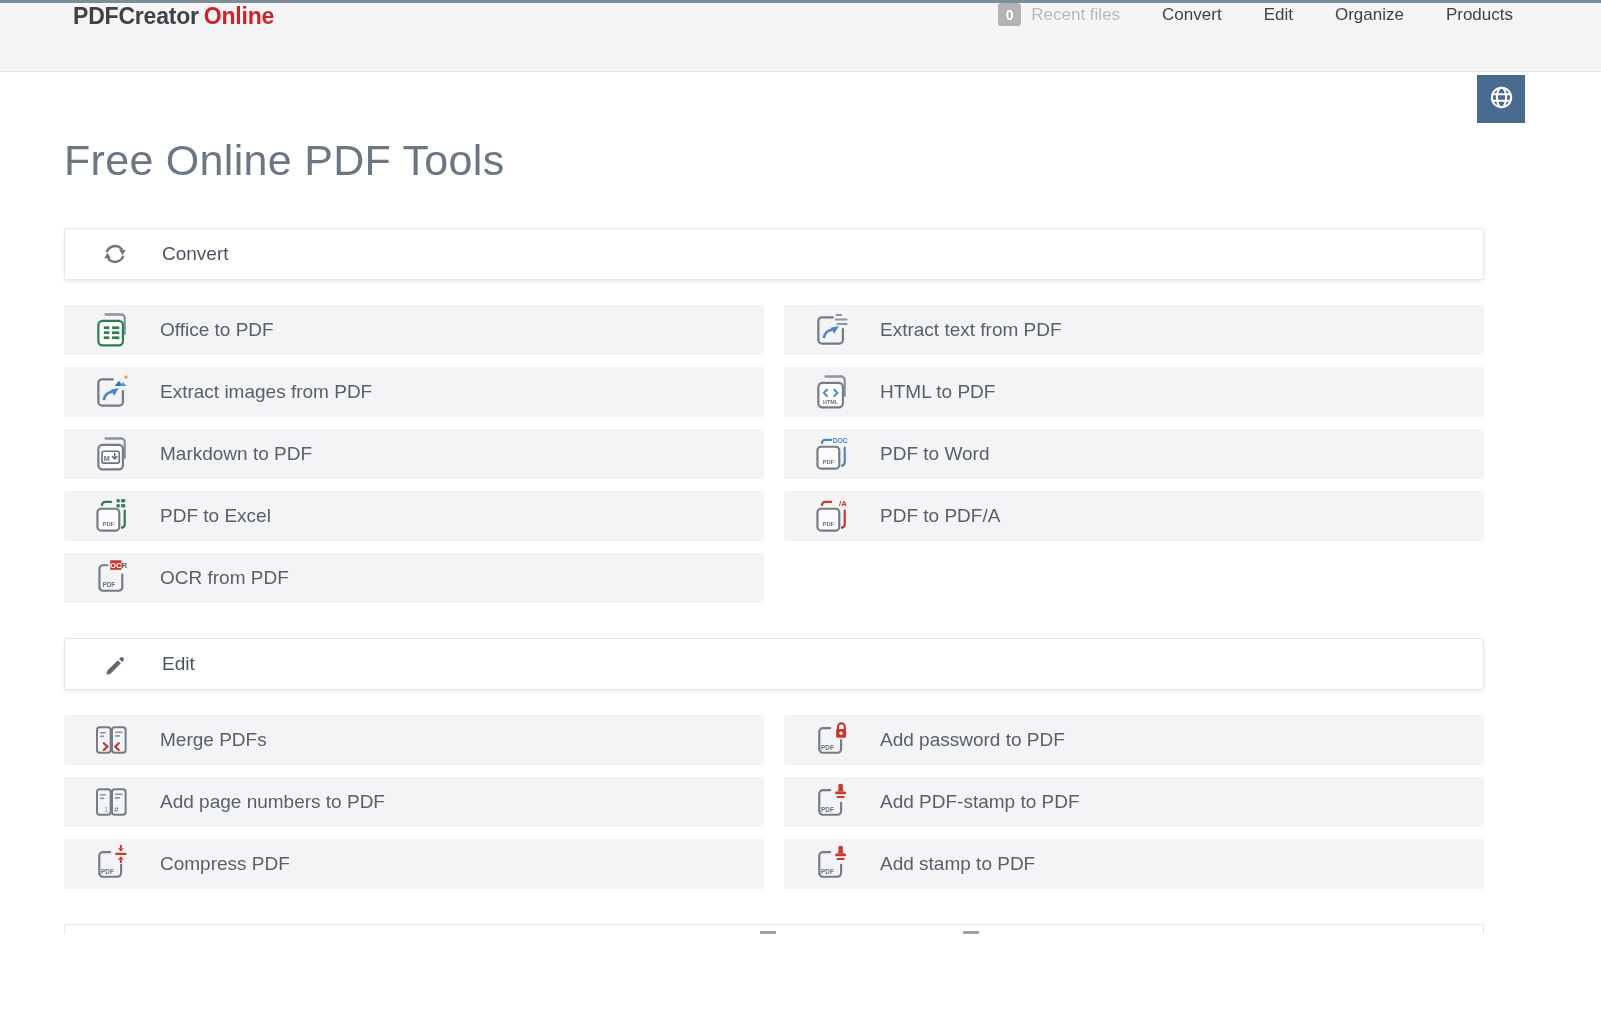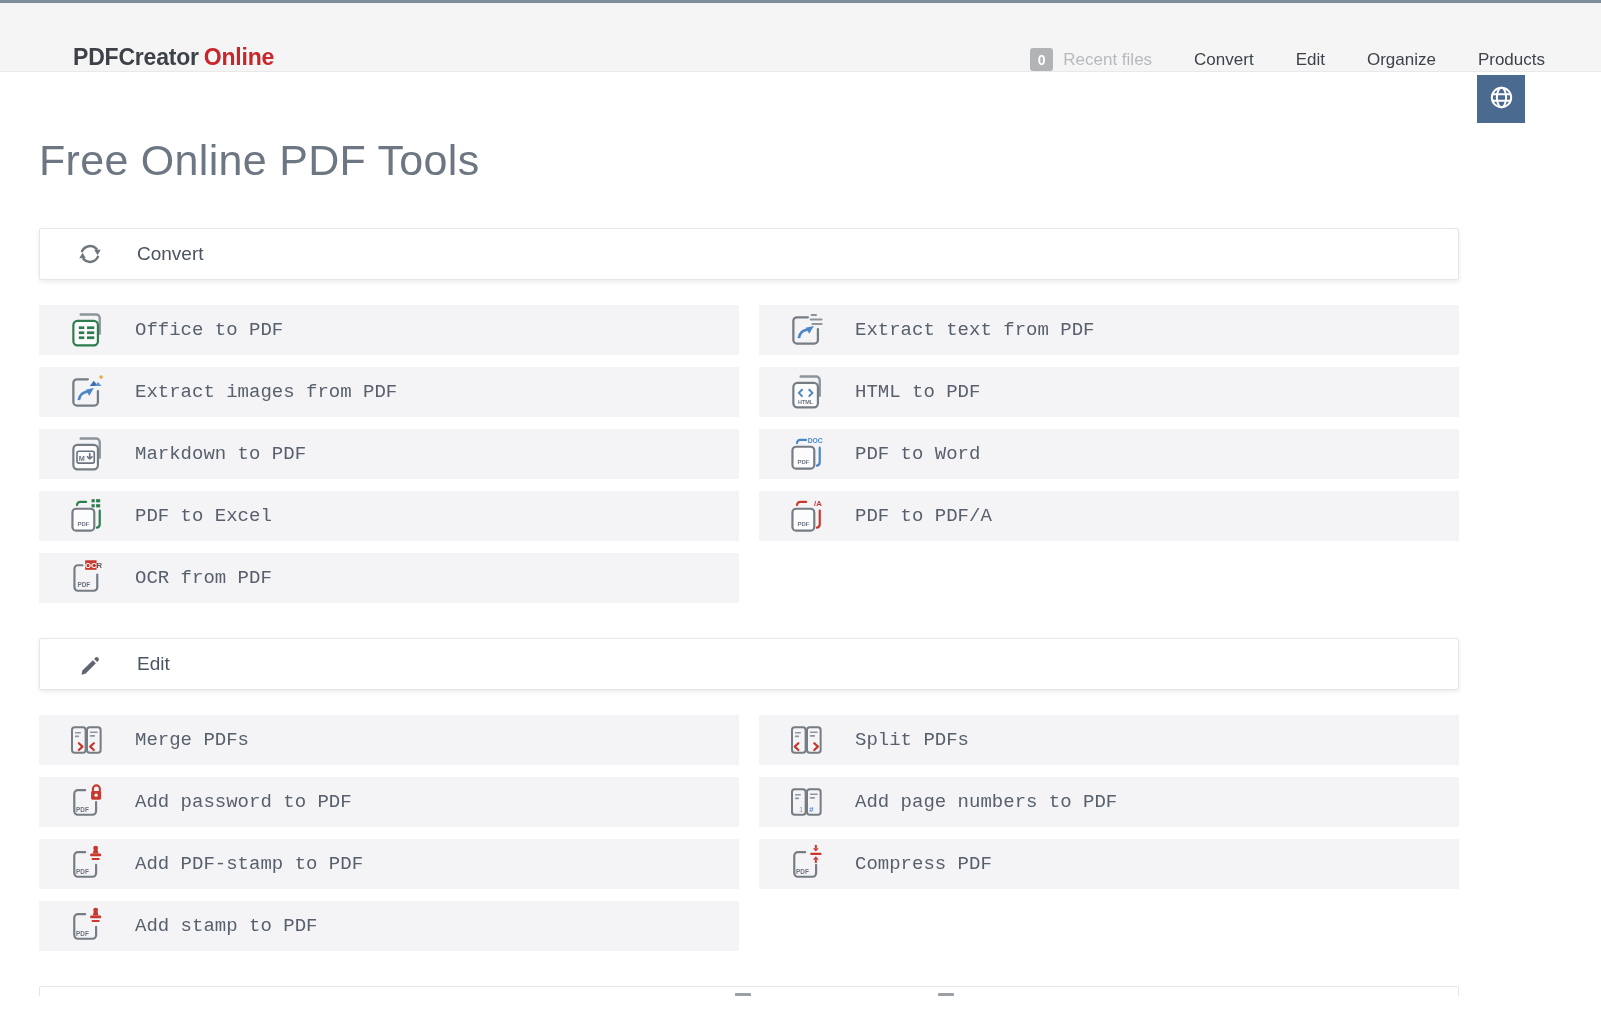--- a/index.html
+++ b/index.html
@@ -6,38 +6,38 @@
   html,body { margin:0; padding:0; }
   body {
     width:1601px; height:1013px; overflow:hidden; position:relative;
     background:#ffffff; font-family:"Liberation Sans", sans-serif;
   }
   svg text { font-family:"Liberation Sans", sans-serif; }
 
   .topline { height:3px; background:#7b8e99; }
   header {
     height:69px; background:#f5f5f6; border-bottom:1px solid #e9e9eb;
-    display:flex; align-items:flex-end; padding:0 56px 0 73px;
+    display:flex; align-items:flex-start; padding:0 88px 0 73px;
   }
   .logo { font-size:23px; font-weight:700; color:#3d4249; letter-spacing:-0.2px; cursor:pointer; white-space:nowrap; }
   .logo .online { color:#c9252b; margin-left:5px; }
   nav { margin-left:auto; display:flex; align-items:center; gap:42px; font-size:17px; color:#3d434b; }
   .recent { display:flex; align-items:center; gap:10px; color:#b6babf; cursor:pointer; }
   .badge {
     background:#b1b3b5; color:#fff; font-weight:700; font-size:14px;
     width:23px; height:23px; display:flex; align-items:center; justify-content:center; border-radius:3px;
   }
   .nav-item { cursor:pointer; }
 
   .globe-btn {
     position:absolute; left:1477px; top:75px; width:48px; height:48px;
     background:#4a6a90; border:none; display:flex; align-items:center; justify-content:center; cursor:pointer; padding:0;
   }
 
-  .container { width:1420px; margin-left:39px; }
+  .container { width:1420px; margin-left:64px; }
   h1 {
     margin:63px 0 43px 0; font-size:43px; line-height:50px;
     font-weight:500; color:#6d7683; letter-spacing:0.3px;
   }
 
   .section-header {
     height:52px; background:#fff; border:1px solid #e4e6e9; border-radius:2px;
     box-shadow:0 2px 4px rgba(0,0,0,0.08);
     display:flex; align-items:center; padding-left:36px; margin-bottom:25px; cursor:pointer;
   }
@@ -45,21 +45,21 @@
   .section-label { margin-left:33px; font-size:19px; color:#4b5461; }
 
   .tool-grid {
     display:grid; grid-template-columns:1fr 1fr; column-gap:20px; row-gap:12px; margin-bottom:35px;
   }
   .tool-row {
     height:50px; background:#f4f4f6; border-radius:1px;
     display:flex; align-items:center; padding-left:26px; cursor:pointer;
   }
   .tool-icon { width:44px; height:44px; display:flex; align-items:center; justify-content:center; }
-  .tool-label { margin-left:26px; font-size:19px; color:#57606c;font-family:Liberation Mono, monospace; }
+  .tool-label { margin-left:26px; font-size:19px; color:#57606c; }
 
   .partial-card {
     margin-top:17px; height:10px; background:#fff;
     border:1px solid #e4e6e9; border-bottom:none; border-radius:2px 2px 0 0;
     position:relative; overflow:hidden;
   }
   .pm { position:absolute; bottom:-1px; height:4px; width:16px; background:#9aa0a6; border-radius:1px; }
   .pm1 { left:695px; } .pm2 { left:898px; }
 </style>
 </head>
@@ -275,41 +275,20 @@
 </g>
 <g fill="none" stroke="#c03a2e" stroke-width="2.4" stroke-linecap="round" stroke-linejoin="round">
 <path d="M13 25.5l4 3.75-4 3.75"></path>
 <path d="M29.5 25.5l-4 3.75 4 3.75"></path>
 </g>
               </svg>
             </span>
     <span class="tool-label">Merge PDFs</span>
   </div>
 
-  <div class="tool-row">
-    <span class="tool-icon">
-              <svg viewBox="0 0 44 44" width="40" height="40">
-<g fill="none" stroke="#757c84" stroke-width="2.2">
-<rect x="5.5" y="8" width="15" height="28" rx="3"></rect>
-<rect x="22" y="8" width="15" height="28" rx="3"></rect>
-</g>
-<g stroke="#8d949b" stroke-width="1.8" stroke-linecap="round">
-<path d="M9.5 14h5"></path>
-                  <path d="M9.5 18h3"></path>
-<path d="M26 13.5h7"></path>
-                  <path d="M26 17.5h4"></path>
-</g>
-<g fill="none" stroke="#c03a2e" stroke-width="2.4" stroke-linecap="round" stroke-linejoin="round">
-<path d="M12.5 25.5l-4 3.75 4 3.75"></path>
-<path d="M30 25.5l4 3.75-4 3.75"></path>
-</g>
-              </svg>
-            </span>
-    <span class="tool-label">Split PDFs</span>
-  </div>
 
 
   <div class="tool-row">
     <span class="tool-icon">
               <svg viewBox="0 0 44 44" width="40" height="40">
 <path d="M20 9h-8a4 4 0 0 0-4 4v19a4 4 0 0 0 4 4h16a4 4 0 0 0 4-4v-10" fill="none" stroke="#757c84" stroke-width="2.4" stroke-linecap="round"></path>
 <text x="17" y="32.5" font-size="7" font-weight="bold" fill="#6b7280" text-anchor="middle">PDF</text>
 <path d="M28.5 10V7.5a3.8 3.8 0 0 1 7.6 0V10" fill="none" stroke="#c8382c" stroke-width="2.3" stroke-linecap="round"></path>
 <rect x="26.5" y="10" width="11" height="9.5" rx="1.5" fill="#c8382c"></rect>
 <circle cx="32" cy="14.5" r="1.8" fill="#ffffff"></circle>

